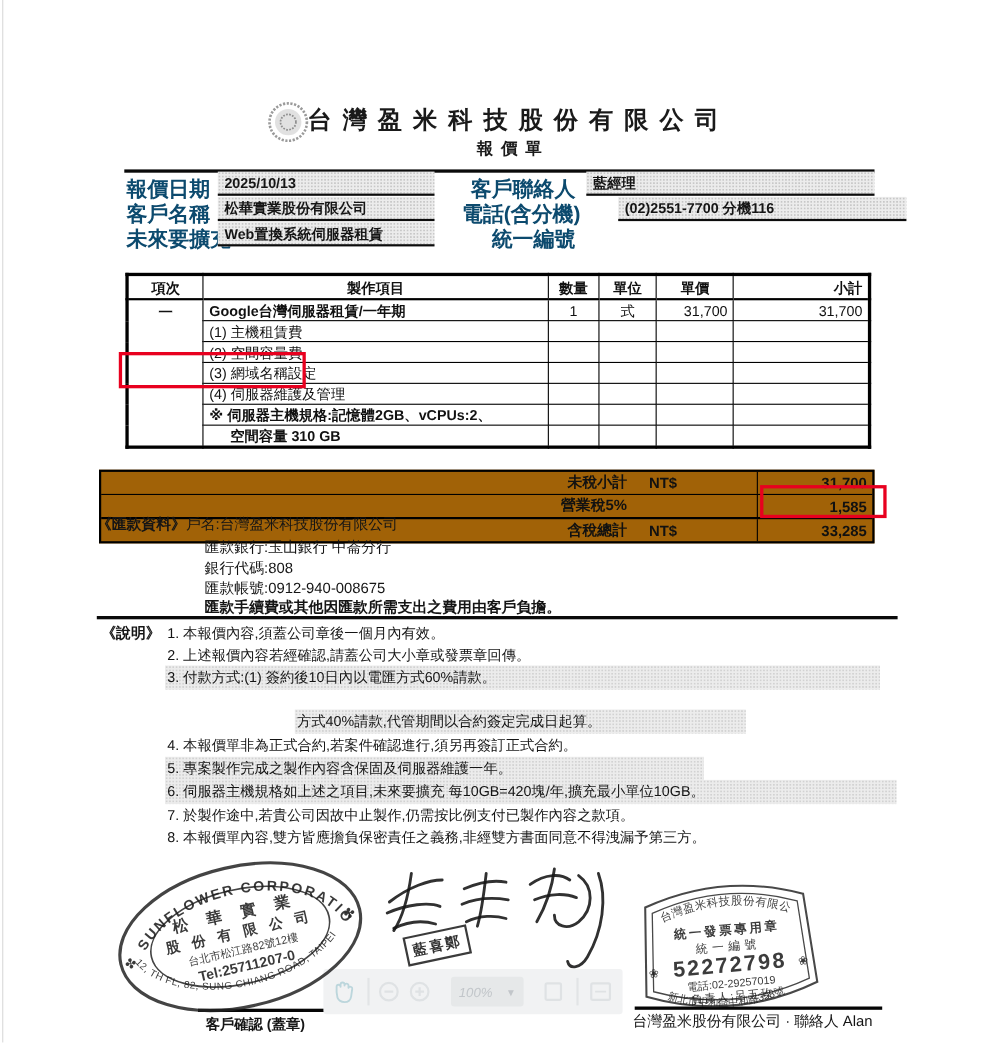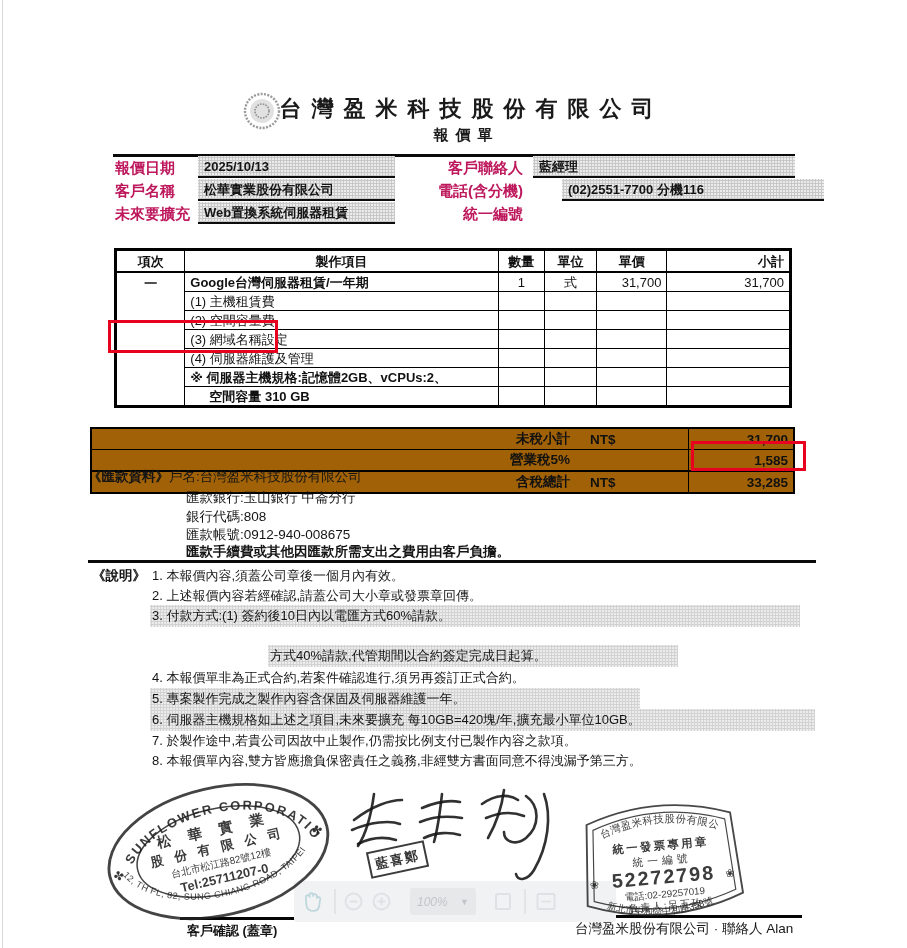--- a/index.html
+++ b/index.html
@@ -10,21 +10,21 @@
 
   
   .company-title{left:0;top:94px;width:907px;text-align:center;padding-left:36px;box-sizing:border-box;
     font-size:22px;font-weight:700;letter-spacing:10px;color:#1a1a1a;}
   .doc-title{left:0;top:126px;width:907px;text-align:center;padding-left:26px;box-sizing:border-box;
     font-size:15px;font-weight:700;letter-spacing:7px;color:#1a1a1a;}
   .logo{left:243px;top:92px;width:38px;height:38px;}
 
   
   .info-topline{left:113px;top:154px;width:682px;height:3px;background:#0a0a0a;}
-  .info-label{font-size:15px;font-weight:700;color:#be185d;white-space:nowrap;}
+  .info-label{font-size:19px;font-weight:700;color:#0c4a6e;white-space:nowrap;}
   .info-value{box-sizing:border-box;height:22px;line-height:20px;font-size:13px;font-weight:700;
     padding:1px 6px 0;white-space:nowrap;color:#151515;
     background-color:#ececec;
     background-image:radial-gradient(rgba(140,140,140,.38) 1px, transparent 1.1px);
     background-size:3px 3px;border-bottom:2px solid #0c0c0c;}
 
   
   table.items{border-collapse:collapse;table-layout:fixed;width:678px;border:3px solid #000;background:#fff;}
   table.items th,table.items td{border:1.5px solid #000;font-size:13px;height:17px;
     padding:1px 5px 0;line-height:15px;overflow:hidden;white-space:nowrap;}
@@ -56,21 +56,21 @@
   
   .red-box{border:3px solid #e8001f;background:transparent;z-index:6;}
 
   
   .stamp{z-index:4;}
   .sig-ministamp{left:368px;top:846px;border:2.5px solid rgba(25,25,25,.85);color:rgba(25,25,25,.9);
     padding:3px 5px 2px;font-size:13px;font-weight:700;letter-spacing:2px;
     transform:rotate(-12deg);z-index:4;white-space:nowrap;}
 
   
-  .toolbar{left:294px;top:881px;width:322px;height:41px;background:#f1f2f3;border-radius:3px;z-index:3;font-style:italic;}
+  .toolbar{left:294px;top:881px;width:272px;height:41px;background:#f1f2f3;border-radius:3px;z-index:3;font-style:italic;}
   .tb-divider{position:absolute;top:8px;width:2px;height:25px;background:#e2e4e6;}
   .zoom-chip{position:absolute;left:116px;top:7px;width:66px;height:27px;background:#e6e8e9;
     border-radius:3px;display:flex;align-items:center;justify-content:space-between;
     padding:0 7px;box-sizing:border-box;}
   .zoom-chip .zl{font-size:12px;color:#c2c6ca;}
   .zoom-chip .caret{font-size:9px;color:#c2c6ca;}
 
   
   .foot-line{background:#050505;z-index:2;}
   .foot-text{font-size:13px;font-weight:700;color:#151515;white-space:nowrap;}

